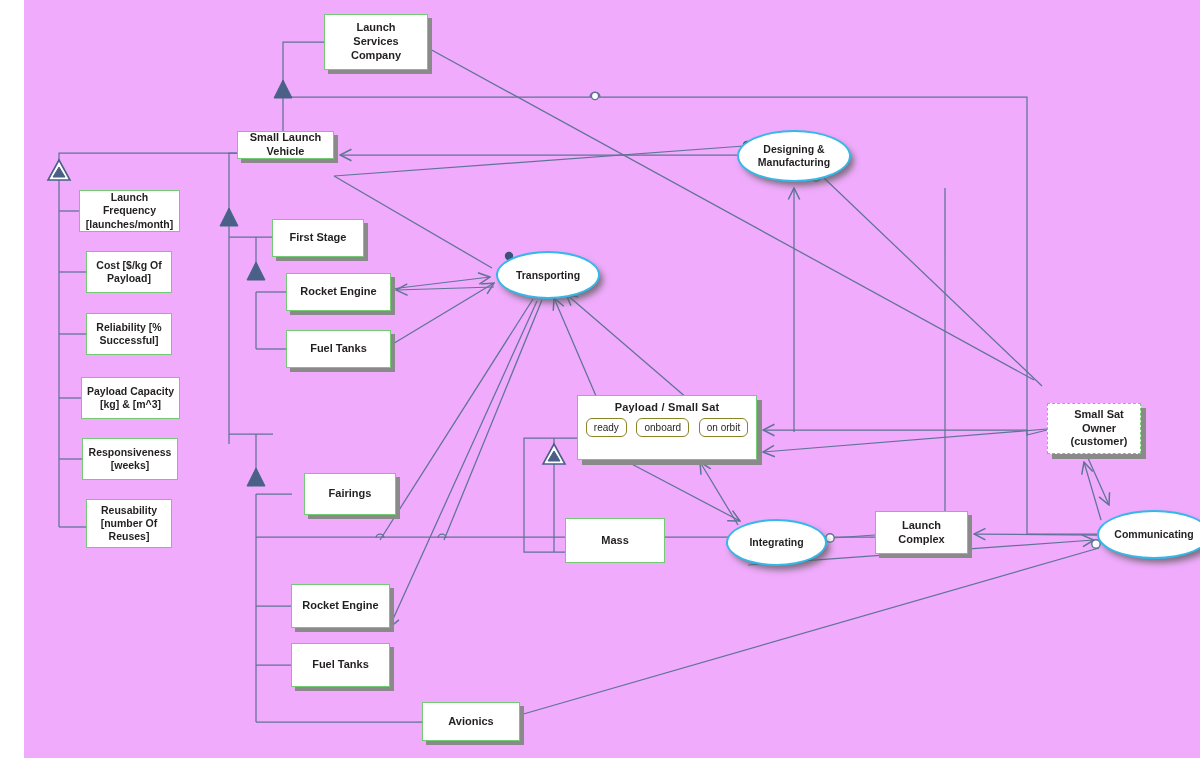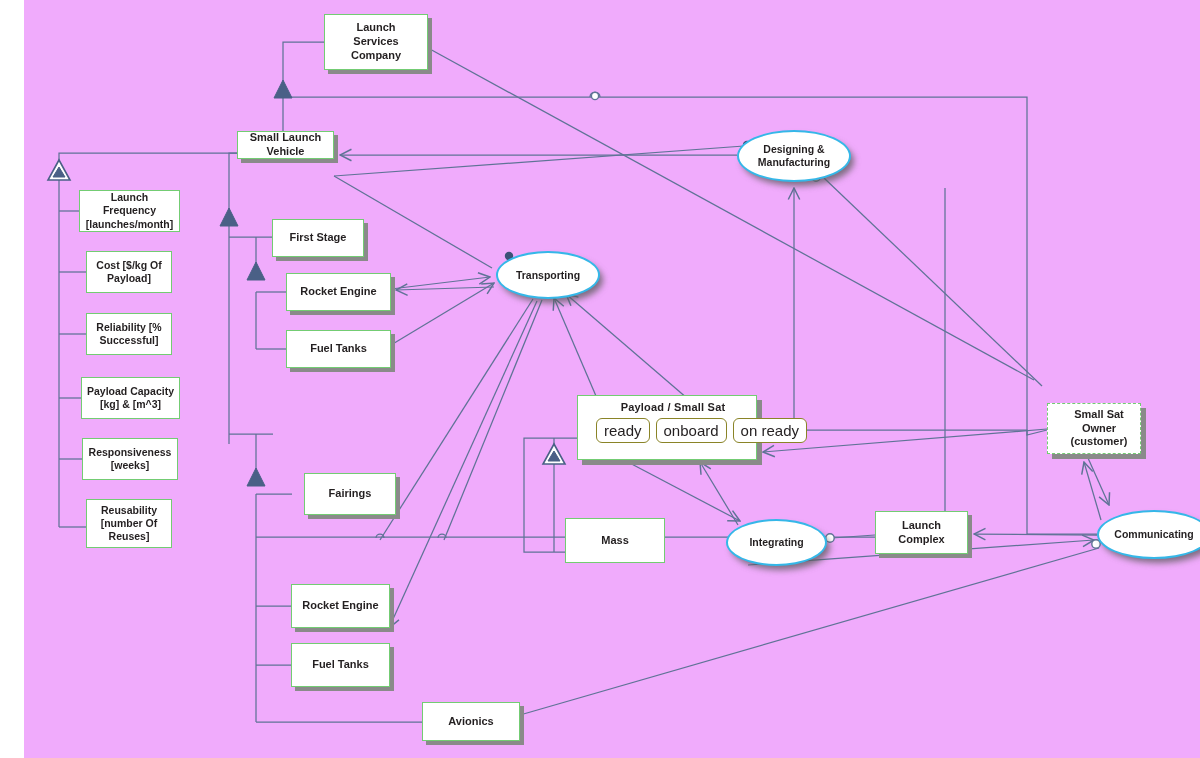--- a/index.html
+++ b/index.html
@@ -40,21 +40,21 @@
     box-shadow:5px 5px 0 0 #8a8a8a;
     display:block;padding:0;
   }
   .statebox .sb-title{
     font-size:11px;font-weight:bold;color:#231f20;text-align:center;
     padding-top:5px;letter-spacing:.2px;
   }
   .sb-row{display:flex;justify-content:space-around;align-items:center;padding:5px 6px 0 6px;gap:6px;}
   .state{
     border:1.6px solid #8a8427;border-radius:6px;background:#ffffff;
-    font-size:15px;color:#231f20;font-weight:normal;
+    font-size:10px;color:#231f20;font-weight:normal;
     padding:3px 7px;white-space:nowrap;
   }
   .lbl{pointer-events:none;}
 </style>
 </head>
 <body>
 
 <div id="stage">
 
   <svg id="edges" viewBox="0 0 1200 758">
@@ -269,22 +269,22 @@
   </div>
 
   <div class="node ellipse" style="left:702px;top:519px;width:101px;height:47px;">
     <span class="lbl" style="white-space:pre-line;">Integrating</span>
   </div>
 
   <div class="node ellipse" style="left:1073px;top:510px;width:114px;height:49px;">
     <span class="lbl" style="white-space:pre-line;">Communicating</span>
   </div>
 
-  <div class="node statebox" style="left:553px;top:395px;width:180px;height:65px;padding-left:12px;">
+  <div class="node statebox" style="left:553px;top:395px;width:180px;height:65px;">
     <div class="sb-title">Payload / Small Sat</div>
     <div class="sb-row">
       <div class="state">ready</div>
       <div class="state">onboard</div>
-      <div class="state">on ready</div>
+      <div class="state">on orbit</div>
     </div>
   </div>
 
 </div>
 
 </body></html>

